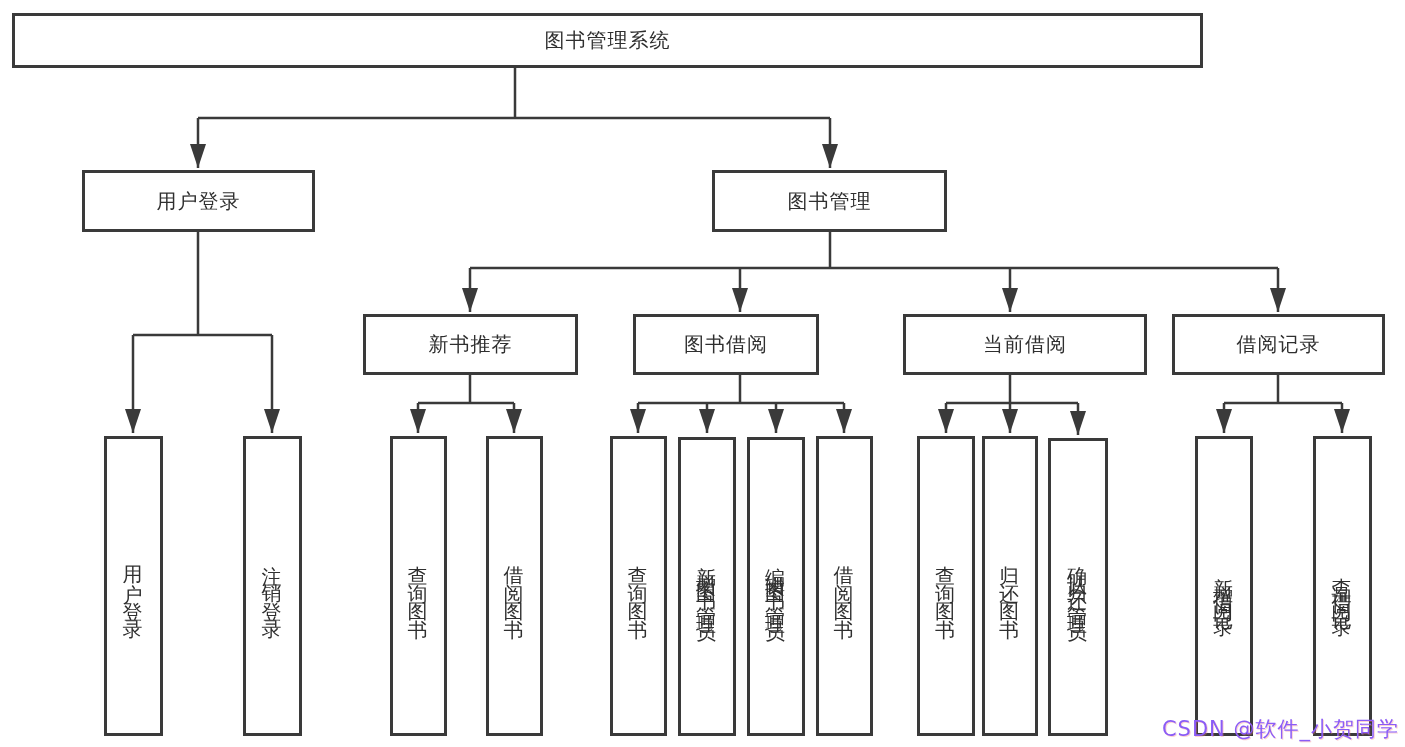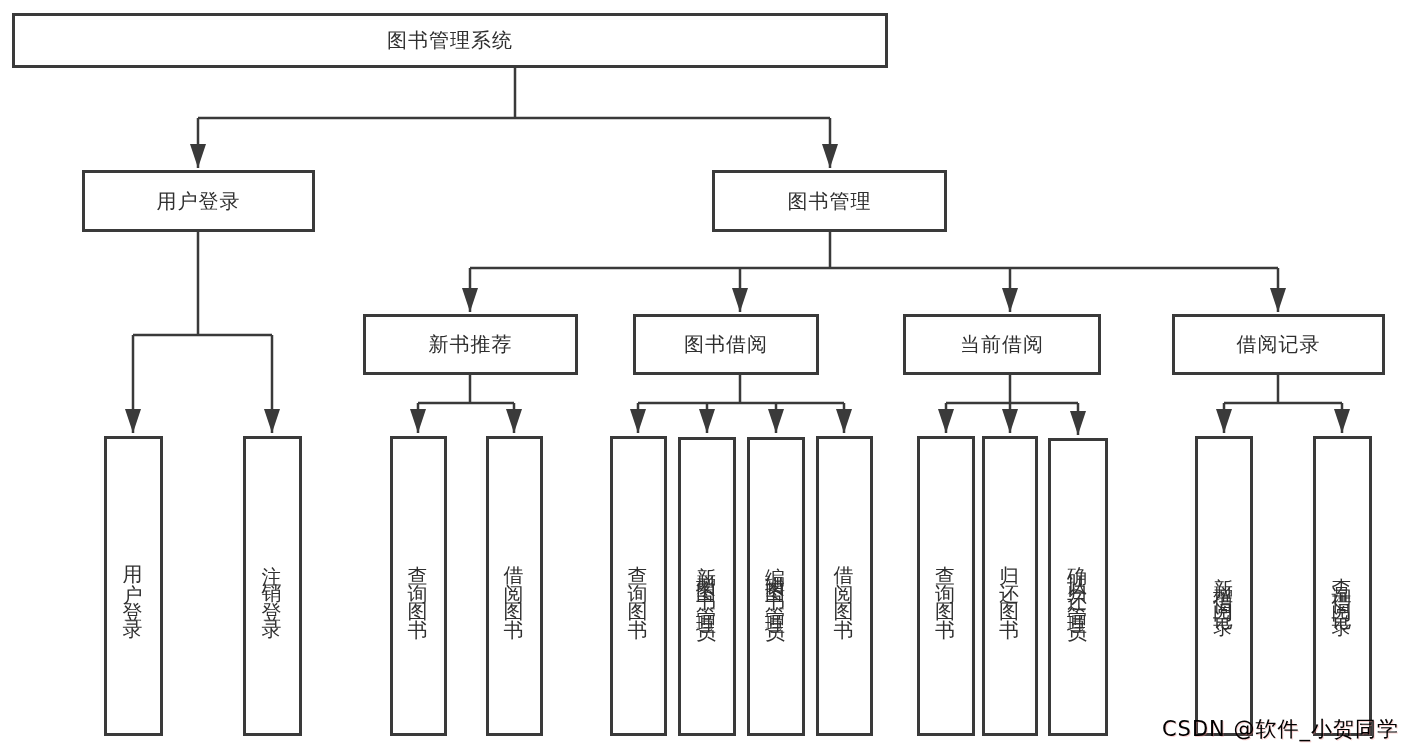--- a/index.html
+++ b/index.html
@@ -42,21 +42,21 @@
     color: #2f2f2f;
     font-size: 20px;
   }
   .vlabel.v-short { letter-spacing: 18px; }
   .vlabel.v-long  { letter-spacing: 8px;  }
   .watermark {
     position: absolute;
     right: 6px;
     bottom: 4px;
     font-size: 21px;
-    color: #000000;
+    color: #8b5cf6;
     text-shadow: 1px 1px 0 rgba(244, 128, 128, 0.35);
     letter-spacing: 1px;
     z-index: 5;
     pointer-events: none;
   }
 </style>
 </head>
 <body>
 
 <div class="stage">
@@ -92,28 +92,28 @@
       <line x1="776" y1="403" x2="776" y2="433"></line>
       <line x1="844" y1="403" x2="844" y2="433"></line>
       <line x1="946" y1="403" x2="946" y2="433"></line>
       <line x1="1010" y1="403" x2="1010" y2="433"></line>
       <line x1="1078" y1="403" x2="1078" y2="435"></line>
       <line x1="1224" y1="403" x2="1224" y2="433"></line>
       <line x1="1342" y1="403" x2="1342" y2="433"></line>
     </g>
   </svg>
 
-  <div class="node" style="left:12px; top:13px; width:876px; height:55px;text-align:center;">图书管理系统</div>
+  <div class="node" style="left:12px; top:13px; width:1191px; height:55px;text-align:center;">图书管理系统</div>
 
   <div class="node" style="left:82px; top:170px; width:233px; height:62px;">用户登录</div>
   <div class="node" style="left:712px; top:170px; width:235px; height:62px;">图书管理</div>
 
   <div class="node" style="left:363px; top:314px; width:215px; height:61px;">新书推荐</div>
   <div class="node" style="left:633px; top:314px; width:186px; height:61px;">图书借阅</div>
-  <div class="node" style="left:903px; top:314px; width:198px; height:61px;">当前借阅</div>
+  <div class="node" style="left:903px; top:314px; width:244px; height:61px;">当前借阅</div>
   <div class="node" style="left:1172px; top:314px; width:213px; height:61px;">借阅记录</div>
 
   <div class="node vbox" style="left:104px; top:436px; width:59px; height:300px;">
     <span class="vlabel v-short">用户登录</span>
   </div>
   <div class="node vbox" style="left:243px; top:436px; width:59px; height:300px;">
     <span class="vlabel v-short">注销登录</span>
   </div>
 
   <div class="node vbox" style="left:390px; top:436px; width:57px; height:300px;">

